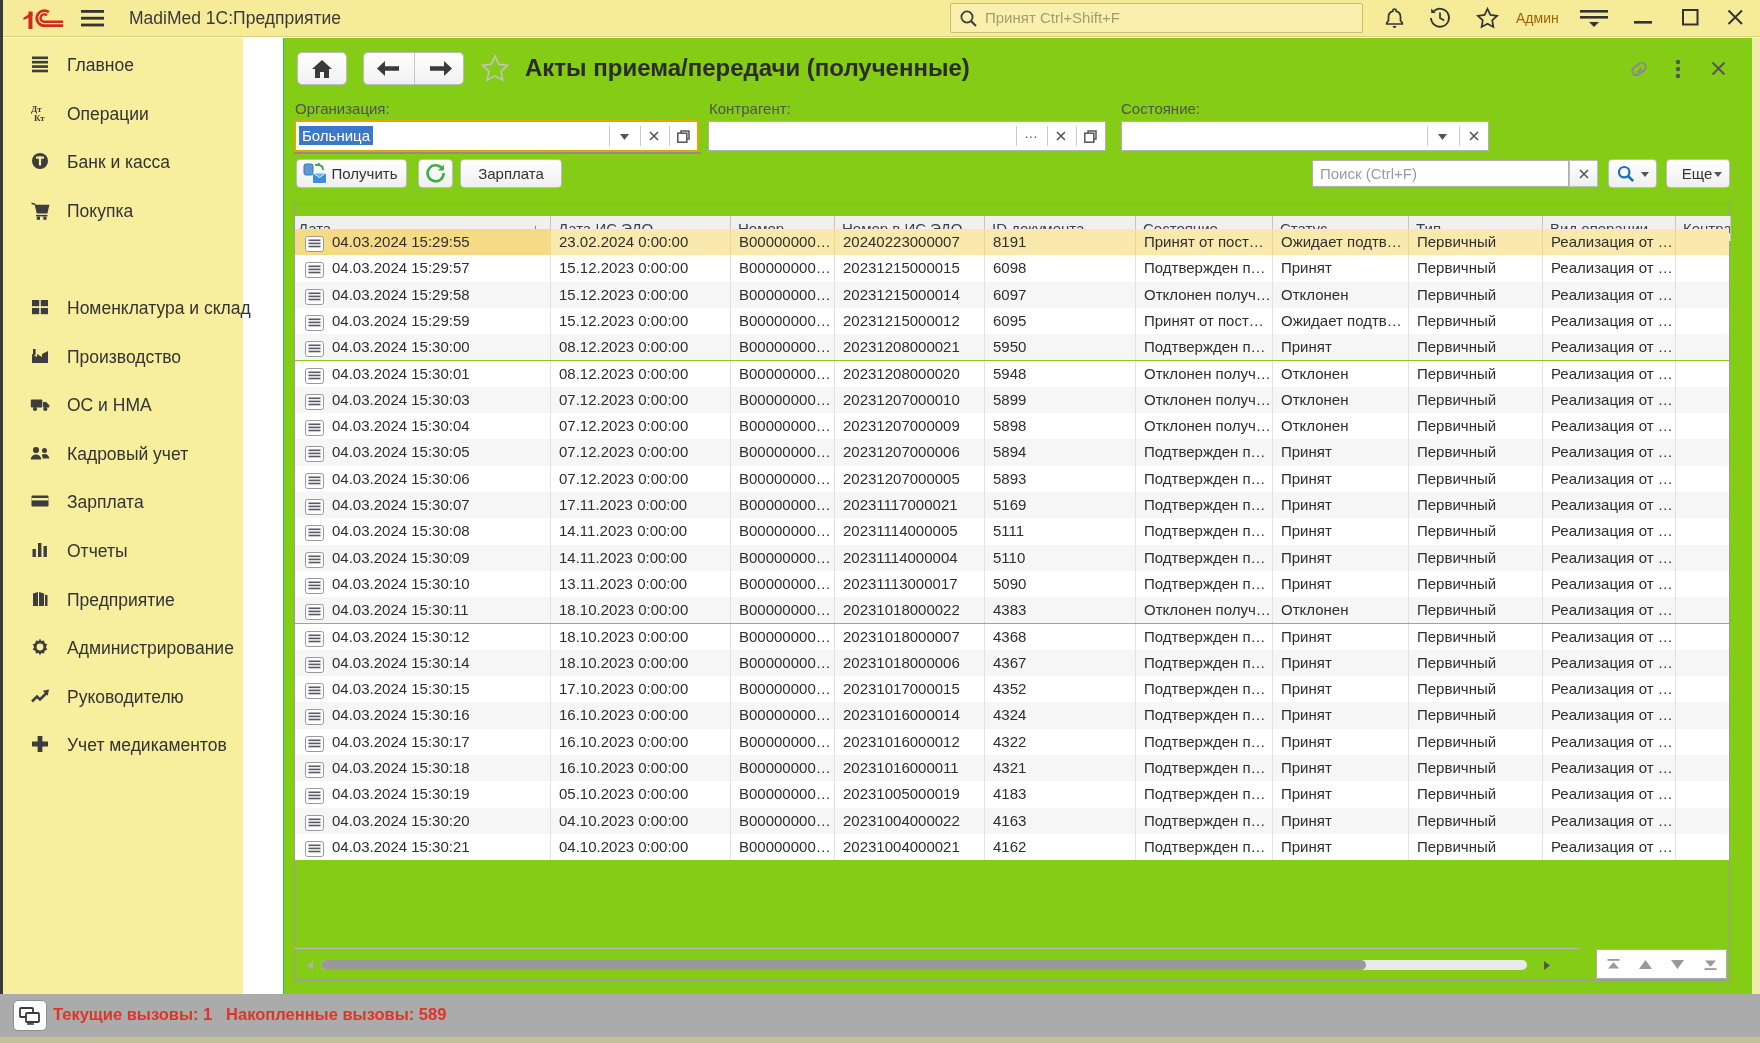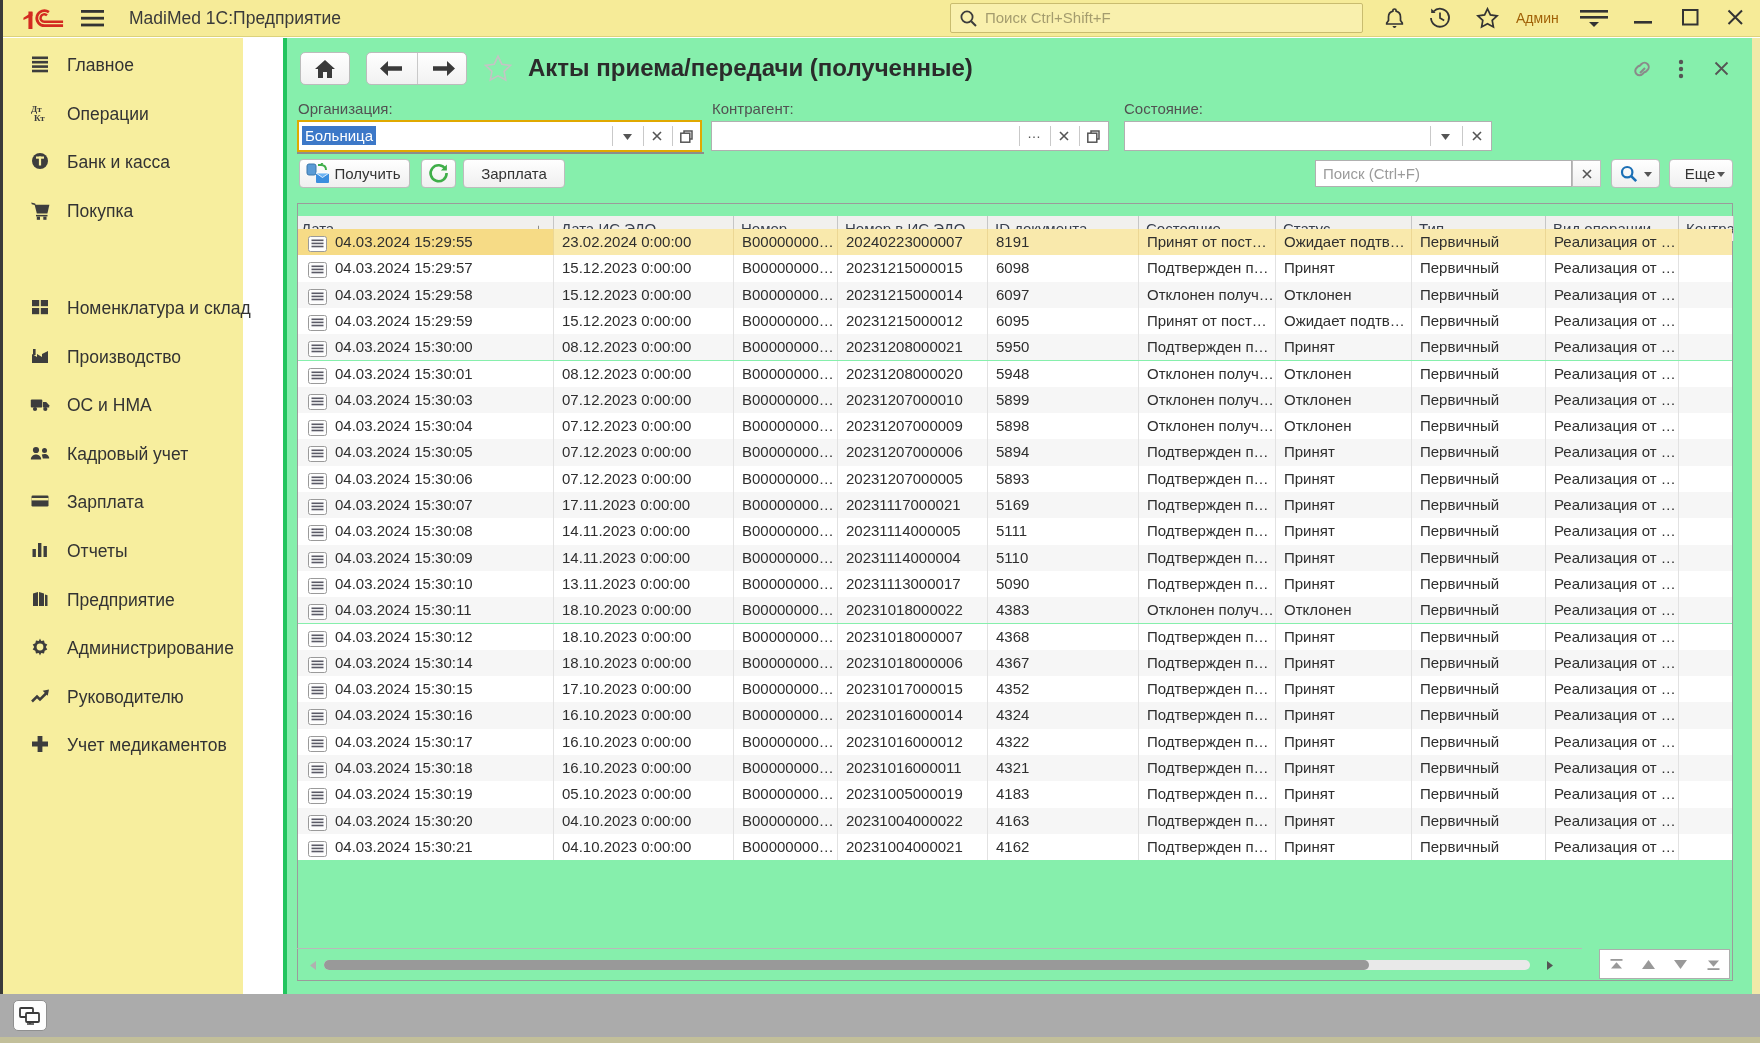--- a/index.html
+++ b/index.html
@@ -1,19 +1,19 @@
 <!DOCTYPE html>
 <html><head><meta charset="utf-8"><style>
 *{margin:0;padding:0;box-sizing:border-box}
 html,body{width:1760px;height:1043px;overflow:hidden}
 body{font-family:"Liberation Sans",sans-serif;position:relative;background:#fff;font-size:15px;color:#333}
 #topbar{position:absolute;left:0;top:0;width:1760px;height:37px;background:#f6eb98;border-bottom:1px solid #dcd27c}
 #leftstrip{position:absolute;left:0;top:0;width:3px;height:994px;background:#3a3a3a}
 #sidebar{position:absolute;left:3px;top:38px;width:240px;height:956px;background:#f7ee9e}
-#content{position:absolute;left:283px;top:38px;width:1469px;height:956px;background:#86efac;border-left:4px solid #22c55e}
+#content{position:absolute;left:283px;top:38px;width:1469px;height:956px;background:#84cc16;border-left:1px solid #22c55e}
 #rightstrip{position:absolute;left:1752px;top:38px;width:8px;height:956px;background:#f1e9a8}
 #statusbar{position:absolute;left:0;top:994px;width:1760px;height:43px;background:#ababab}
 #bottomstrip{position:absolute;left:0;top:1037px;width:1760px;height:6px;background:#c2bf9a}
 .mi{position:absolute;left:0;width:280px;height:30px}
 .mic{position:absolute;left:27px;top:2px}
 .mil{position:absolute;left:64px;top:3px;font-size:17.5px;color:#333}
 
 #logo{position:absolute;left:23px;top:8px}
 #tb-burger{position:absolute;left:81px;top:10px}
 #tb-title{position:absolute;left:129px;top:8px;font-size:17.5px;color:#3a3a3a}
@@ -85,21 +85,21 @@
           <rect x="0" y="6.8" width="23" height="2.8"></rect>
           <rect x="0" y="13.6" width="23" height="2.8"></rect>
         </g>
       </svg></div>
  <div id="tb-title">MadiMed 1С:Предприятие</div>
  <div id="tb-search">
    <svg width="19" height="19" viewBox="0 0 19 19">
         <circle cx="8" cy="8" r="5.6" fill="none" stroke="#3c3c3c" stroke-width="1.8"></circle>
         <line x1="12.2" y1="12.2" x2="17" y2="17" stroke="#3c3c3c" stroke-width="2"></line>
       </svg>
-   <span>Поиск Ctrl+Shift+F</span>
+   <span>Принят Ctrl+Shift+F</span>
  </div>
  <div class="tbi" style="left:1384px"><svg width="21" height="22" viewBox="0 0 21 22">
         <path d="M10.5 2c.9 0 1.6.7 1.6 1.5v.6c2.6.7 4.4 3 4.4 5.9v3.5l1.8 2.5v1H2.7v-1L4.5 13.5V10c0-2.9 1.8-5.2 4.4-5.9v-.6C8.9 2.7 9.6 2 10.5 2z" fill="none" stroke="#333" stroke-width="1.7"></path>
         <path d="M8.6 19h3.8c0 1.1-.85 1.9-1.9 1.9s-1.9-.8-1.9-1.9z" fill="#333"></path>
       </svg></div>
  <div class="tbi" style="left:1429px"><svg width="22" height="22" viewBox="0 0 22 22">
         <path d="M4.5 4.5A9 9 0 1 1 2 11" fill="none" stroke="#333" stroke-width="1.8"></path>
         <path d="M2.2 1.5v4.4h4.4z" fill="#333"></path>
         <path d="M11 5.5V11l4.2 2.4" fill="none" stroke="#333" stroke-width="1.7"></path>
       </svg></div>
@@ -857,14 +857,15 @@
 <div id="statusbar">
   <div style="position:absolute;left:13px;top:6px;width:34px;height:31px;background:#fdfdfd;border:1px solid #8f8f8f;border-radius:5px">
     <svg style="position:absolute;left:5px;top:6px" width="22" height="18" viewBox="0 0 22 18">
         <g fill="none" stroke="#3a3a3a" stroke-width="1.8">
           <rect x="1" y="1" width="13" height="9" rx="1"></rect>
           <rect x="7" y="6" width="13" height="9" rx="1" fill="#fdfdfd"></rect>
         </g>
         <path d="M11 15v2M8 17h7" stroke="#3a3a3a" stroke-width="1.6"></path>
       </svg>
   </div>
+  <div style="position:absolute;left:53px;top:11px;font-size:16.5px;font-weight:bold;color:#e03428">Текущие вызовы: 1&nbsp;&nbsp;&nbsp;Накопленные вызовы: 589</div>
 </div>
 <div id="bottomstrip"></div>
 
 </body></html>

